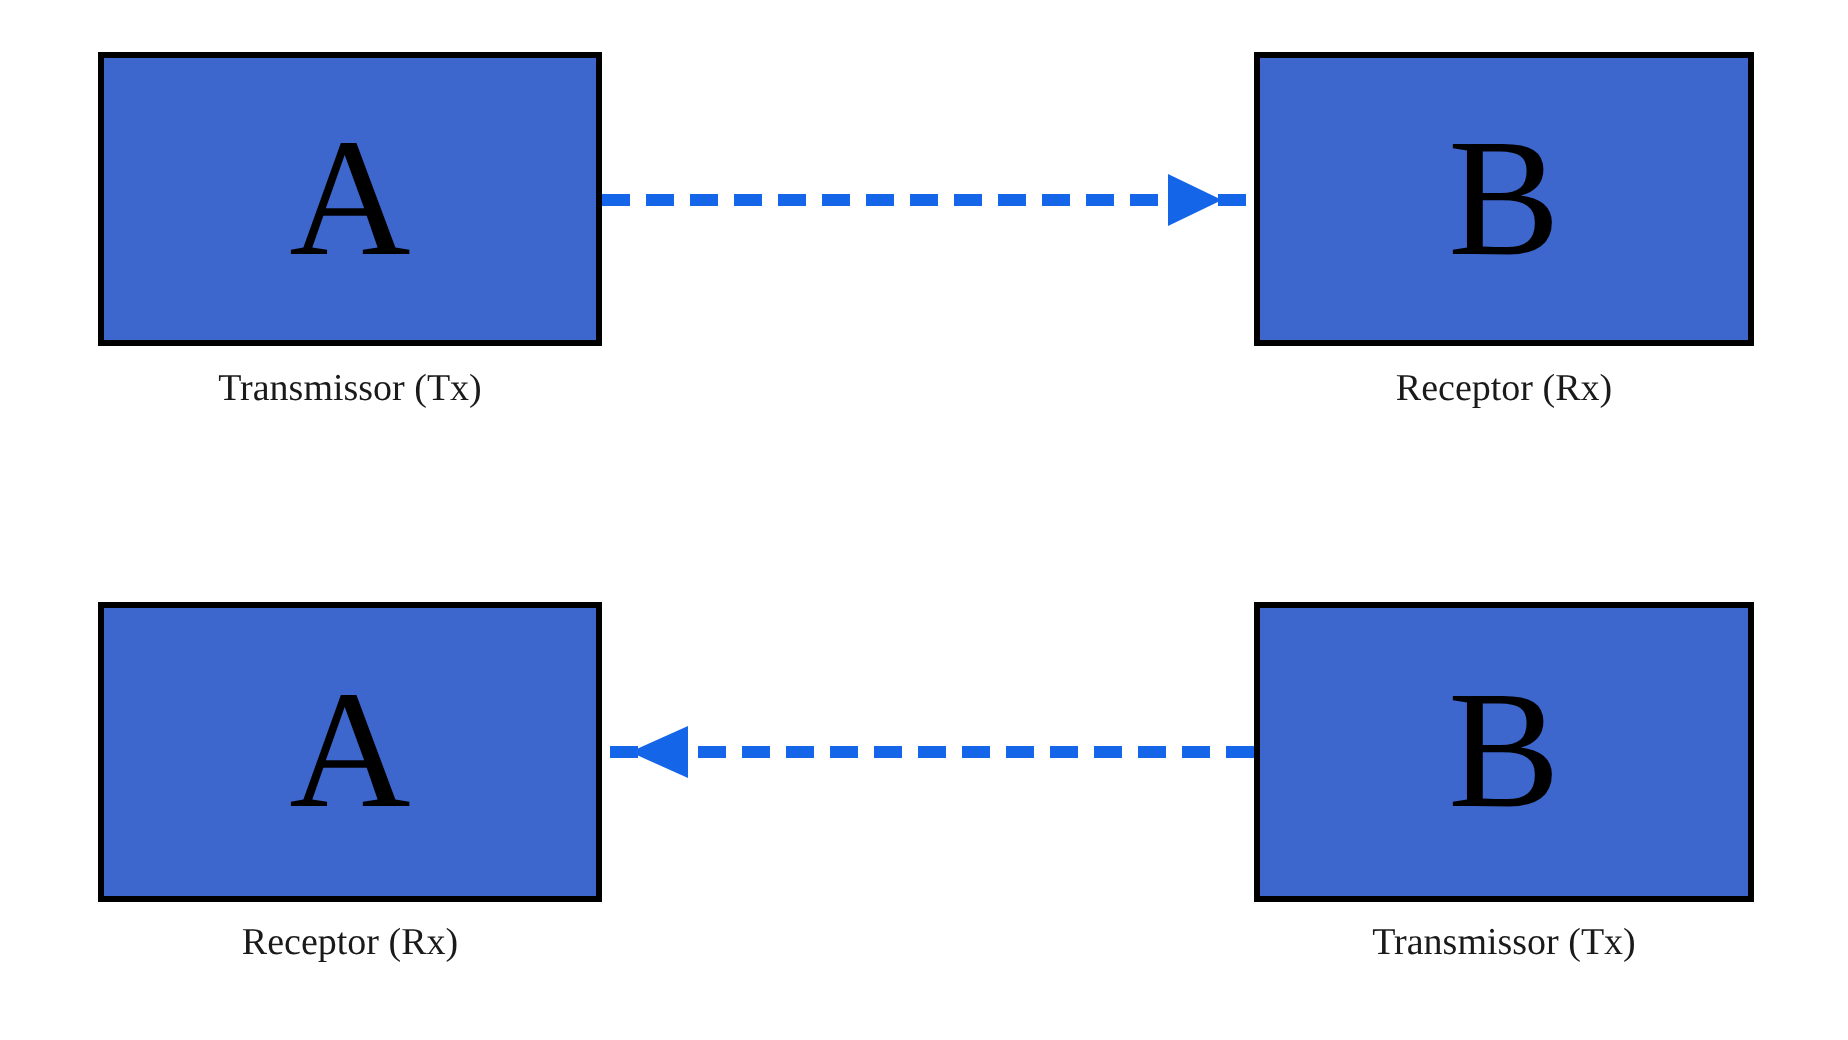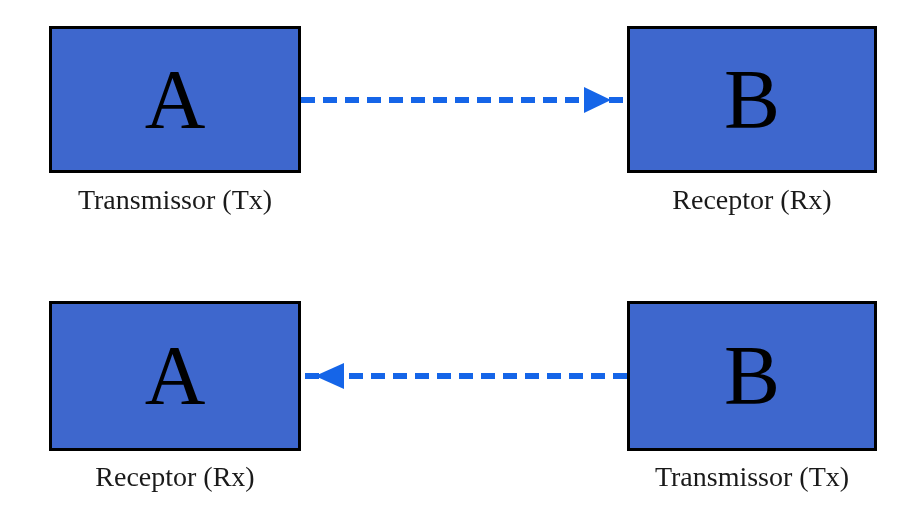--- a/index.html
+++ b/index.html
@@ -36,21 +36,21 @@
     font-weight: 400;
     letter-spacing: 0;
     user-select: none;
   }
 
   
   .caption {
     position: absolute;
     text-align: center;
     font-family: "Liberation Serif", "DejaVu Serif", serif;
-    font-size: 28px;
+    font-size: 19px;
     color: #1a1a1a;
     white-space: nowrap;
     line-height: 1.1;
   }
 
   
   .connector {
     position: absolute;
   }
   .connector svg {

